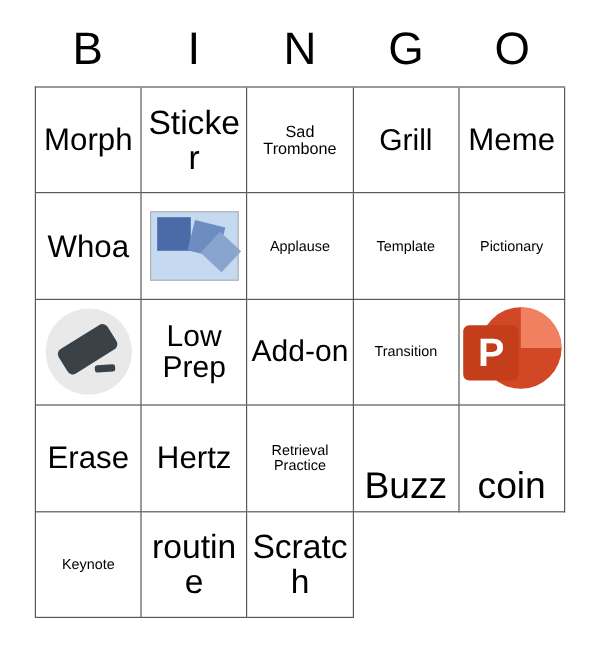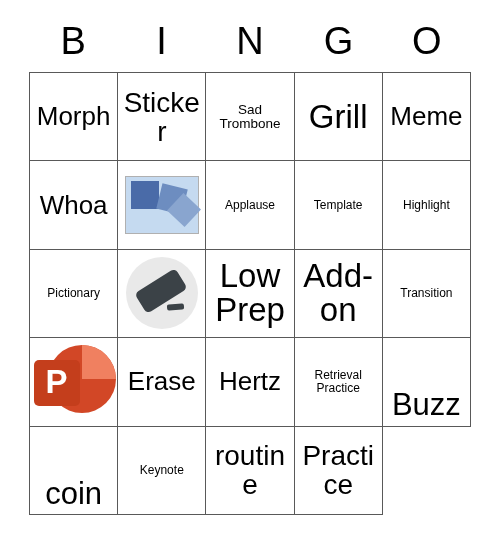--- a/index.html
+++ b/index.html
@@ -35,21 +35,21 @@
     text-align:center;overflow:hidden;position:relative;
     padding:1px;
   }
   .cell .txt{
     display:block;width:100%;
     line-height:1.04;
     word-wrap:break-word;
     color:#000;
   }
   
-  .s-xl .txt{font-size:33px;}
+  .s-xl .txt{font-size:25px;}
   .s-lg .txt{font-size:31px;margin-top:47px;}
   .s-md .txt{font-size:26px;}
   .s-sm .txt{font-size:28px;}
   .s-xs .txt{font-size:12px;}
   .s-xxs .txt{font-size:13.5px;}
 
   
   .imgwrap{
     width:74px;height:58px;position:relative;
     background:#c5daf0;border:1px solid #b0b0b0;box-sizing:border-box;
@@ -135,23 +135,20 @@
         <div class="sq sq1"></div>
         <div class="sq sq2"></div>
         <div class="sq sq3"></div>
       </div>
     </div>
     <div class="cell s-xs">
       <span class="txt">Applause</span>
     </div>
     <div class="cell s-xs">
       <span class="txt">Template</span>
-    </div>
-    <div class="cell s-xs">
-      <span class="txt">Highlight</span>
     </div>
 
     <div class="cell s-xs">
       <span class="txt">Pictionary</span>
     </div>
     <div class="cell">
       <div class="eraserwrap">
         <div class="eraser-body"></div>
         <div class="eraser-dash"></div>
       </div>
@@ -192,17 +189,17 @@
     <div class="cell s-lg">
       <span class="txt">coin</span>
     </div>
     <div class="cell s-xs">
       <span class="txt">Keynote</span>
     </div>
     <div class="cell s-sm">
       <span class="txt">routine</span>
     </div>
     <div class="cell s-sm">
-      <span class="txt">Practice</span>
+      <span class="txt">Scratch</span>
     </div>
 
   </div>
 </div>
 
 </body></html>

